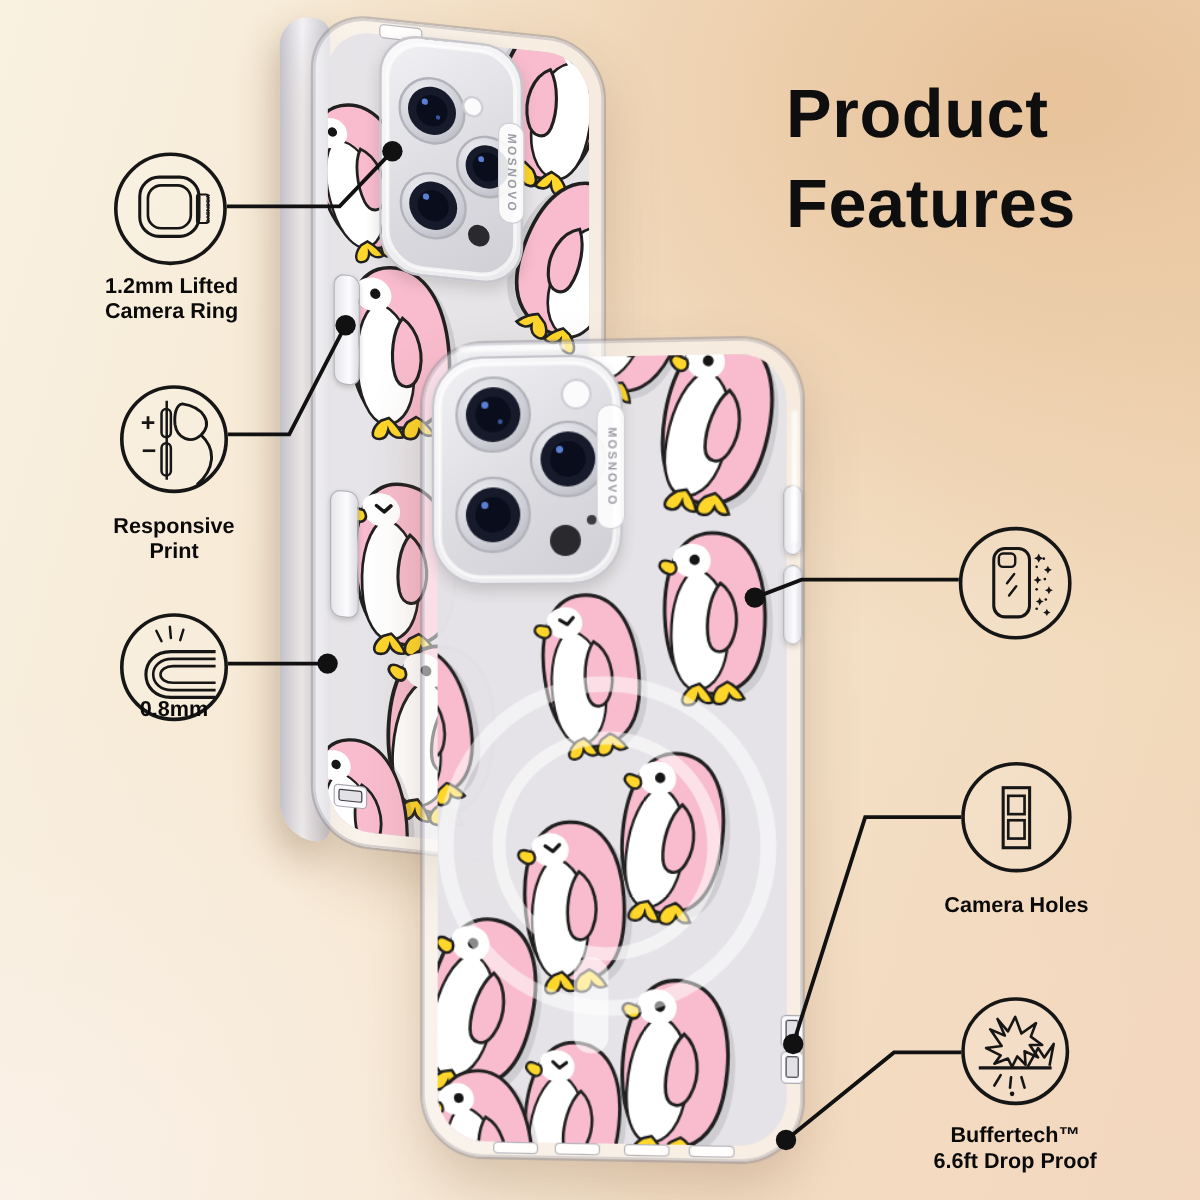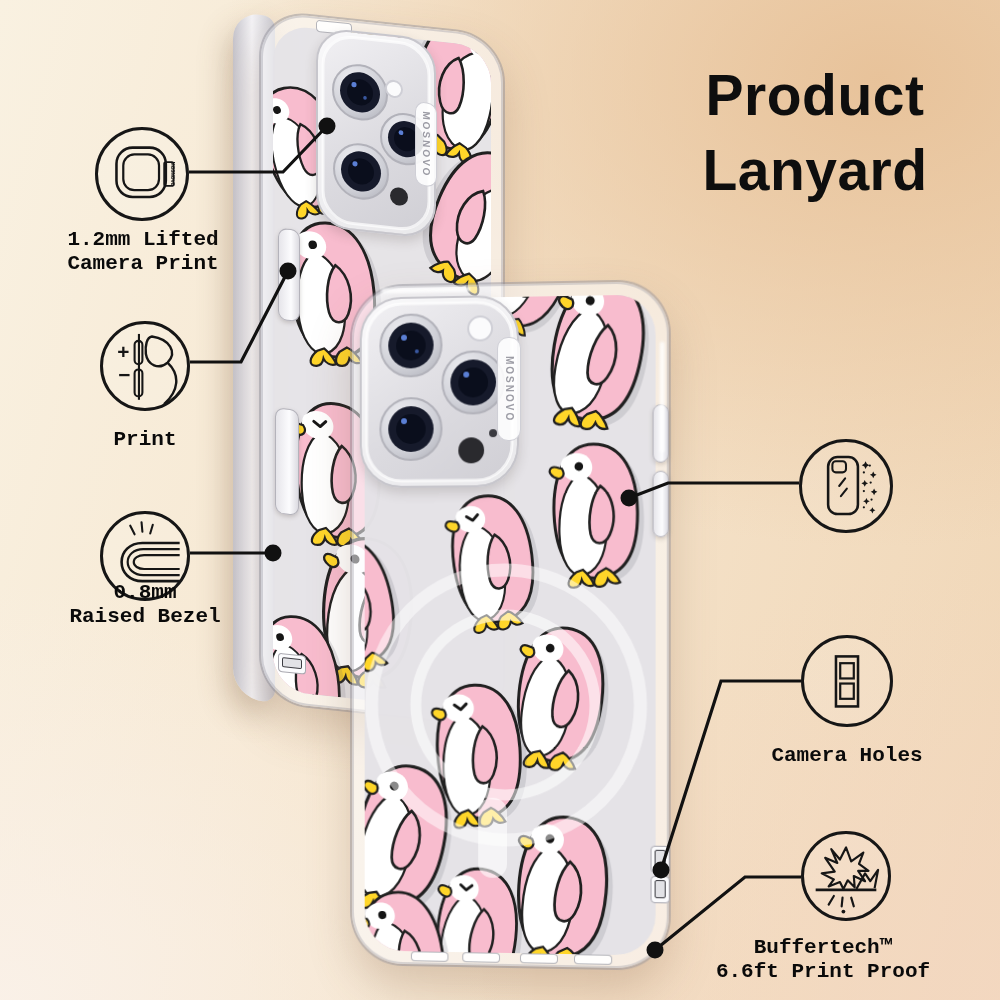--- a/index.html
+++ b/index.html
@@ -5,26 +5,26 @@
   html,body{margin:0;padding:0;background:#ddd;}
   .stage{
     position:relative;width:1000px;height:1000px;margin:0 auto;overflow:hidden;
     font-family:"Liberation Sans","DejaVu Sans",sans-serif;
     background:
       radial-gradient(120% 85% at 88% 8%, rgba(231,193,152,.95) 0%, rgba(231,193,152,0) 55%),
       radial-gradient(90% 70% at 0% 100%, rgba(250,241,233,.9) 0%, rgba(250,241,233,0) 60%),
       radial-gradient(100% 80% at 100% 100%, rgba(244,216,196,.7) 0%, rgba(244,216,196,0) 55%),
       linear-gradient(105deg,#f9f1e1 0%,#f6e6cf 45%,#f0d6b6 100%);
   }
-  .title{position:absolute;left:655px;top:58px;width:320px;text-align:center;
+  .title{position:absolute;left:655px;top:58px;width:320px;text-align:left;
     font-size:57px;font-weight:bold;line-height:1.32;color:#0e0e0e;letter-spacing:.5px;}
   .circle{position:absolute;border:3px solid #161616;border-radius:50%;
     background:rgba(255,255,255,.12);display:flex;align-items:center;justify-content:center;box-sizing:border-box;}
   .label{position:absolute;width:230px;text-align:center;font-weight:bold;
-    font-size:21px;line-height:1.16;color:#0a0a0a;font-family:Liberation Mono, monospace;}
+    font-size:18px;line-height:1.16;color:#0a0a0a;}
   .callouts{position:absolute;left:0;top:0;z-index:6;pointer-events:none;}
   .callouts path{fill:none;stroke:#111;stroke-width:3.2px;}
   .callouts circle{fill:#111;}
   
   .phone{position:absolute;box-sizing:border-box;}
   .phone-back{left:233px;top:8px;width:270px;height:690px;transform:skewY(6deg);transform-origin:0 0;z-index:2;}
   .phone-front{left:350px;top:284px;width:318px;height:682px;transform:perspective(1600px) rotateY(-5deg);z-index:3;}
   .side-face{position:absolute;left:0;top:4px;width:42px;height:686px;border-radius:30px 14px 14px 34px;
     background:linear-gradient(90deg,#c6c4cb 0%,#f4f3f6 45%,#dbdadf 78%,#c9c8ce 100%);
     box-shadow:-6px 14px 30px rgba(120,85,55,.30);}
@@ -228,62 +228,62 @@
         <circle cx="661" cy="870" r="8.5"></circle>
       </g>
     <g>
         <path d="M801,877 L745,877 L655,950"></path>
         <circle cx="655" cy="950" r="8.5"></circle>
       </g>
   </svg>
 
   <div class="title">
     <div>Product</div>
-    <div>Lanyard</div>
+    <div>Features</div>
   </div>
 
   <div class="circle" style="left:95px;top:127px;width:94px;height:94px">
     <svg width="80" height="80" viewBox="0 0 94 94">
       <rect x="17" y="16" width="58" height="58" rx="19" fill="none" stroke="#161616" stroke-width="3"></rect>
       <rect x="25" y="24" width="42" height="42" rx="13" fill="none" stroke="#161616" stroke-width="2.6"></rect>
       <rect x="73" y="33" width="11" height="28" rx="2" fill="none" stroke="#161616" stroke-width="2"></rect>
       <text transform="translate(81.5,47) rotate(90)" text-anchor="middle" font-size="5.5" font-weight="bold" fill="#161616">MOSNOVO</text>
     </svg>
   </div>
   <div class="label" style="left:28px;top:228px">
     <div>1.2mm Lifted</div>
-    <div>Camera Print</div>
+    <div>Camera Ring</div>
   </div>
 
   <div class="circle" style="left:100px;top:321px;width:90px;height:90px">
     <svg width="78" height="78" viewBox="0 0 90 90">
       <text x="13" y="37" font-size="24" font-weight="bold" fill="#161616">+</text>
       <text x="14" y="64" font-size="24" font-weight="bold" fill="#161616">−</text>
       <path d="M38,8 V84" stroke="#161616" stroke-width="2.4" fill="none"></path>
       <rect x="33" y="16" width="9" height="27" rx="4.5" fill="none" stroke="#161616" stroke-width="2.4"></rect>
       <rect x="33" y="49" width="9" height="31" rx="4.5" fill="none" stroke="#161616" stroke-width="2.4"></rect>
       <path d="M53,11 C73,14 83,29 71,41 C61,50 48,44 46,31 C45,21 47,12 53,11 Z" fill="none" stroke="#161616" stroke-width="2.8"></path>
       <path d="M71,41 C86,55 84,74 67,89" fill="none" stroke="#161616" stroke-width="2.8"></path>
     </svg>
   </div>
   <div class="label" style="left:30px;top:428px">
+    <div>Responsive</div>
     <div>Print</div>
   </div>
 
   <div class="circle" style="left:100px;top:511px;width:90px;height:90px">
     <svg width="78" height="78" viewBox="0 0 90 90">
       <path d="M28,10 L33,20 M41,6 L42,17 M54,9 L51,19" stroke="#161616" stroke-width="2.4" fill="none" stroke-linecap="round"></path>
       <path d="M85,30 H42 C27,30 18,40 18,52 C18,64 27,74 42,74 H85" fill="none" stroke="#161616" stroke-width="3"></path>
       <path d="M85,37 H43 C32,37 25,44 25,52 C25,60 32,67 43,67 H85" fill="none" stroke="#161616" stroke-width="2.5"></path>
       <path d="M85,44 H44 C37,44 32,47.5 32,52 C32,56.5 37,60 44,60 H85" fill="none" stroke="#161616" stroke-width="2.5"></path>
     </svg>
   </div>
   <div class="label" style="left:30px;top:581px">
     <div>0.8mm</div>
-    <div>Raised Bezel</div>
   </div>
 
   <div class="circle" style="left:799px;top:439px;width:94px;height:94px">
     <svg width="80" height="80" viewBox="0 0 94 94">
       <rect x="26" y="13" width="35" height="67" rx="11" fill="none" stroke="#161616" stroke-width="3"></rect>
       <rect x="31" y="18" width="16" height="13" rx="4" fill="none" stroke="#161616" stroke-width="2.4"></rect>
       <path d="M39,47 L46,38 M41,59 L48,50" stroke="#161616" stroke-width="2.4" stroke-linecap="round"></path>
       <g fill="#161616">
         <path d="M70,18 l1.5,3 3,1.5 -3,1.5 -1.5,3 -1.5,-3 -3,-1.5 3,-1.5 Z"></path>
         <path d="M79,30 l1.3,2.6 2.6,1.3 -2.6,1.3 -1.3,2.6 -1.3,-2.6 -2.6,-1.3 2.6,-1.3 Z"></path>
@@ -314,18 +314,18 @@
 
   <div class="circle" style="left:801px;top:831px;width:90px;height:90px">
     <svg width="78" height="78" viewBox="0 0 90 90">
       <path d="M10,61 H80" stroke="#161616" stroke-width="3"></path>
       <path d="M28,14 L35,30 L21,24 L32,40 L17,42 L31,49 L25,57 L38,52 L42,60 L47,50 L55,58 L54,45 L67,51 L59,39 L71,39 L60,31 L65,18 L51,28 L45,12 L38,26 Z" fill="none" stroke="#161616" stroke-width="2.5" stroke-linejoin="round"></path>
       <path d="M57,60 L67,42 L73,51 L82,38 L78,59" fill="none" stroke="#161616" stroke-width="2.5" stroke-linejoin="round"></path>
       <path d="M31,68 L25,78 M41,70 L40,80 M51,70 L54,80" stroke="#161616" stroke-width="2.5" stroke-linecap="round"></path>
       <circle cx="42" cy="86" r="2.2" fill="#161616"></circle>
     </svg>
   </div>
-  <div class="label" style="left:708px;top:936px">
+  <div class="label" style="left:731px;top:936px">
     <div>Buffertech™</div>
-    <div>6.6ft Print Proof</div>
+    <div>6.6ft Drop Proof</div>
   </div>
 
 </div>
 
 </body></html>

